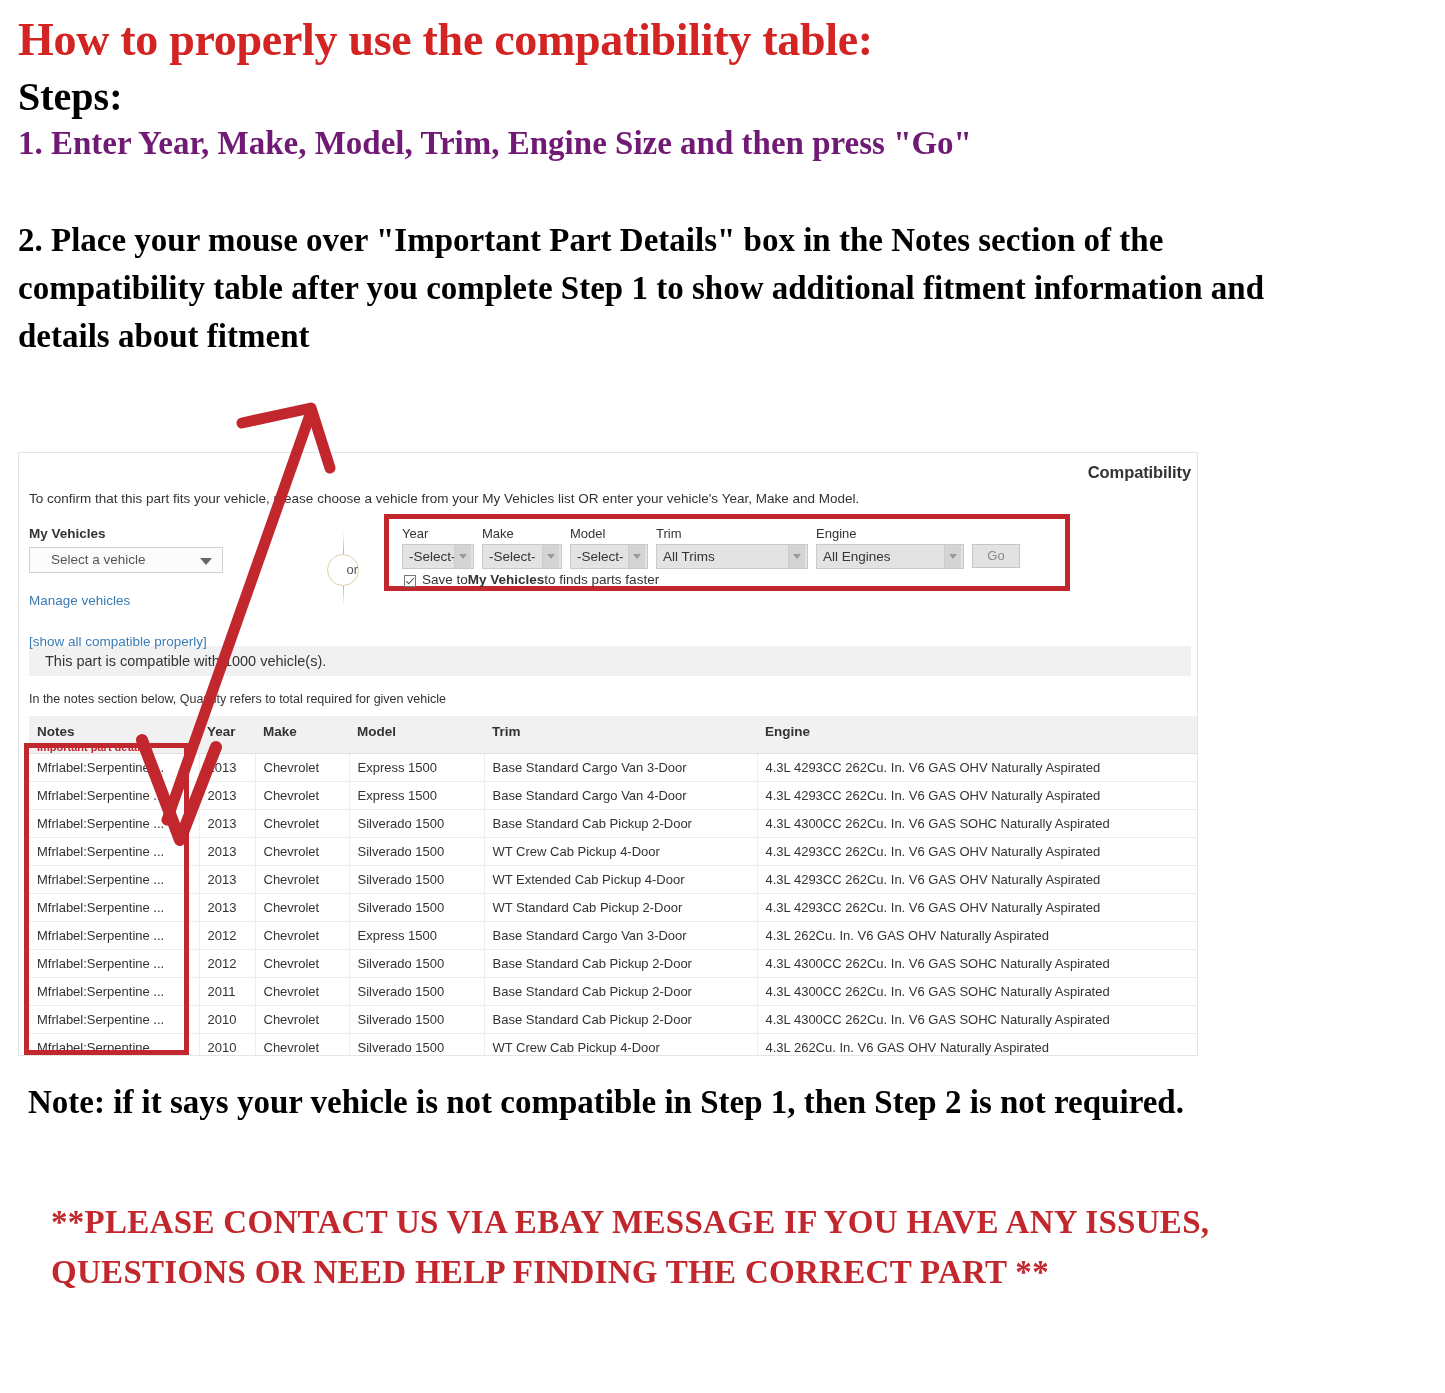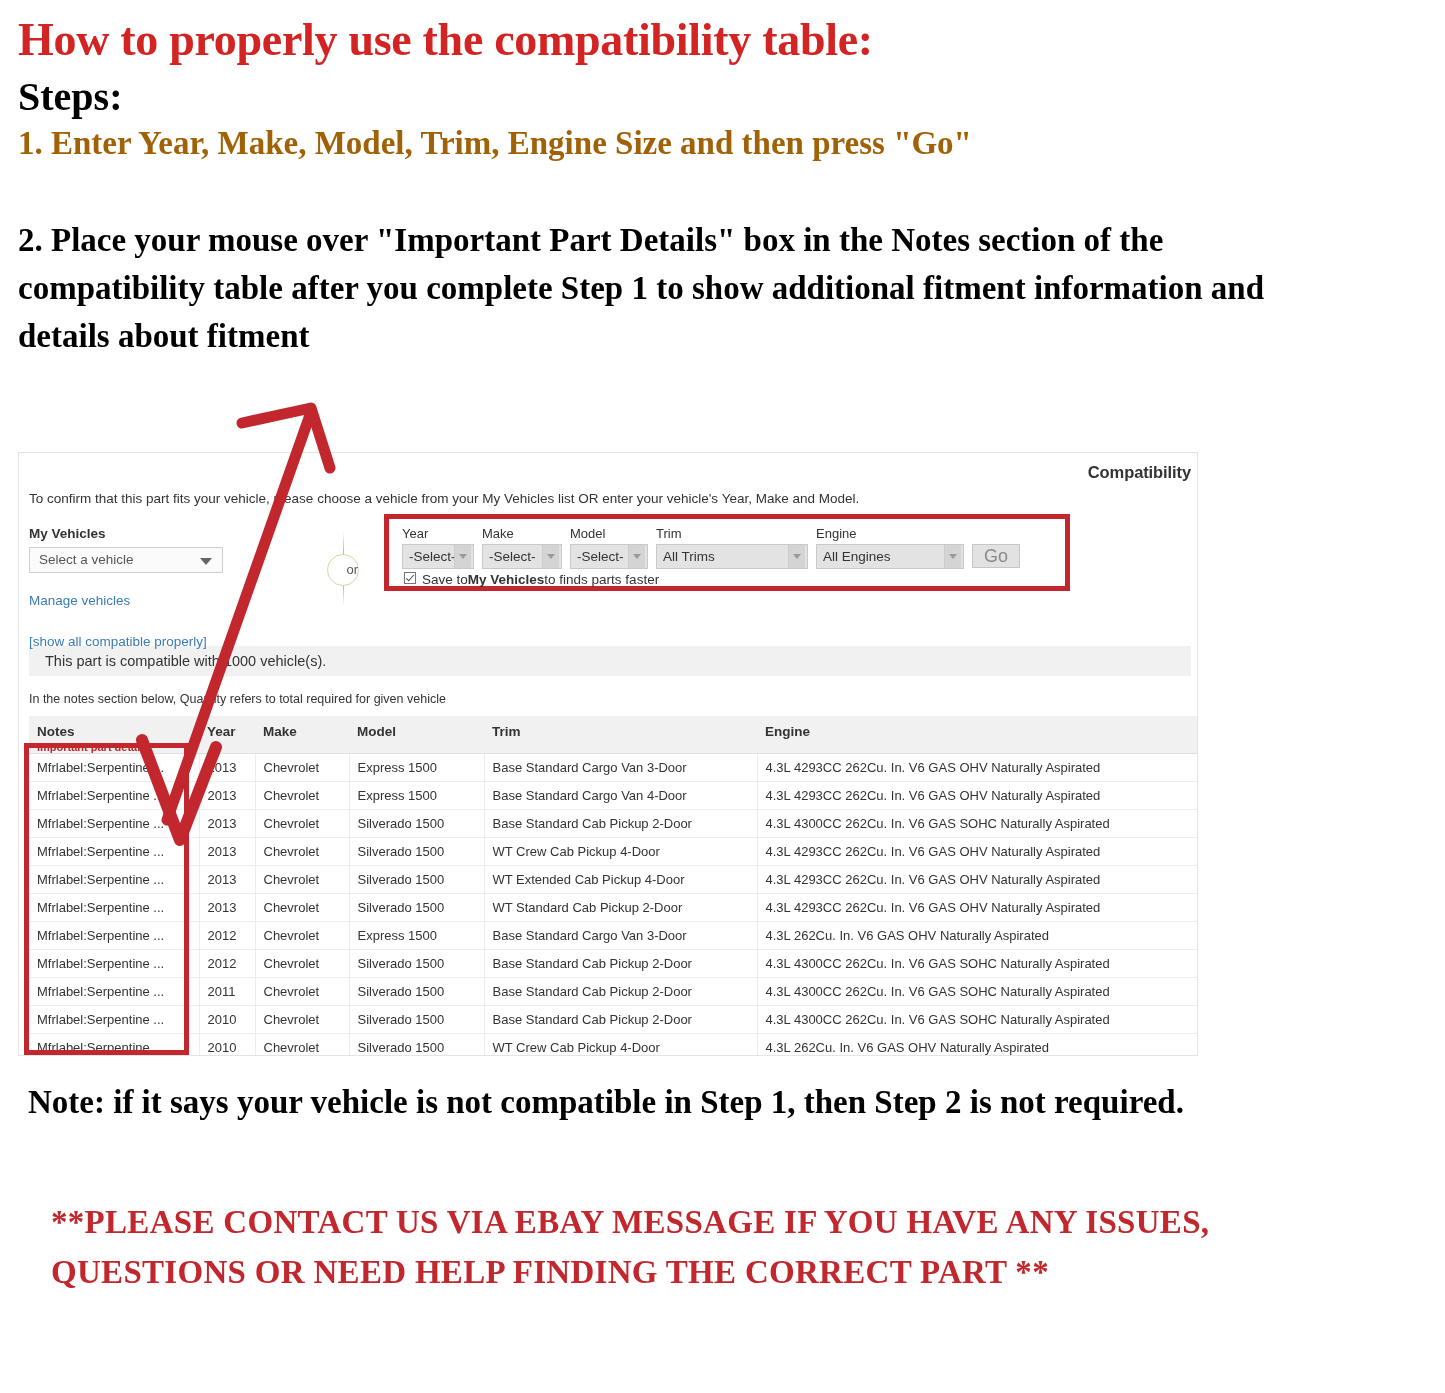--- a/index.html
+++ b/index.html
@@ -37,21 +37,21 @@
     font-weight: bold;
     font-size: 40px;
     color: #000000;
     line-height: 1.15;
     margin: 0 0 4px 0;
   }
   .hl-step1 {
     font-family: "Liberation Serif", serif;
     font-weight: bold;
     font-size: 33px;
-    color: #a16207;
+    color: #701a75;
     line-height: 1.2;
     margin: 0 0 12px 0;
   }
   .hl-step2 {
     font-family: "Liberation Serif", serif;
     font-weight: bold;
     font-size: 33px;
     color: #000000;
     line-height: 1.45;
     margin: 54px 0 0 0;
@@ -111,21 +111,21 @@
   .myveh-select {
     width: 194px;
     height: 26px;
     border: 1px solid #d0d0d0;
     background: #fbfbfb;
     box-sizing: border-box;
     position: relative;
     font-size: 13.5px;
     color: #555555;
     line-height: 24px;
-    padding-left: 9px;
+    padding-left: 21px;
   }
   .myveh-select .caret {
     position: absolute;
     right: 10px;
     top: 10px;
     width: 0; height: 0;
     border-left: 6px solid transparent;
     border-right: 6px solid transparent;
     border-top: 7px solid #666666;
   }
@@ -231,33 +231,33 @@
   .sel-model { width: 78px; }
   .sel-trim  { width: 152px; }
   .sel-engine{ width: 148px; }
 
   .go-btn {
     margin-top: 18px;
     width: 48px;
     height: 24px;
     background: #e2e2e2;
     border: 1px solid #c6c6c6;
-    font-size: 18px;
+    font-size: 13px;
     color: #8a8a8a;
     text-align: center;
     line-height: 22px;
     box-sizing: border-box;
   }
 
   .save-row {
     position: absolute;
     left: 375px;
     top: 46px;
     display: flex;
-    align-items: flex-start;
+    align-items: flex-end;
     font-size: 13.5px;
     color: #333333;
   }
   .save-row .cbx {
     width: 12px;
     height: 12px;
     border: 1px solid #777777;
     background: #ffffff;
     margin-right: 6px;
     position: relative;

